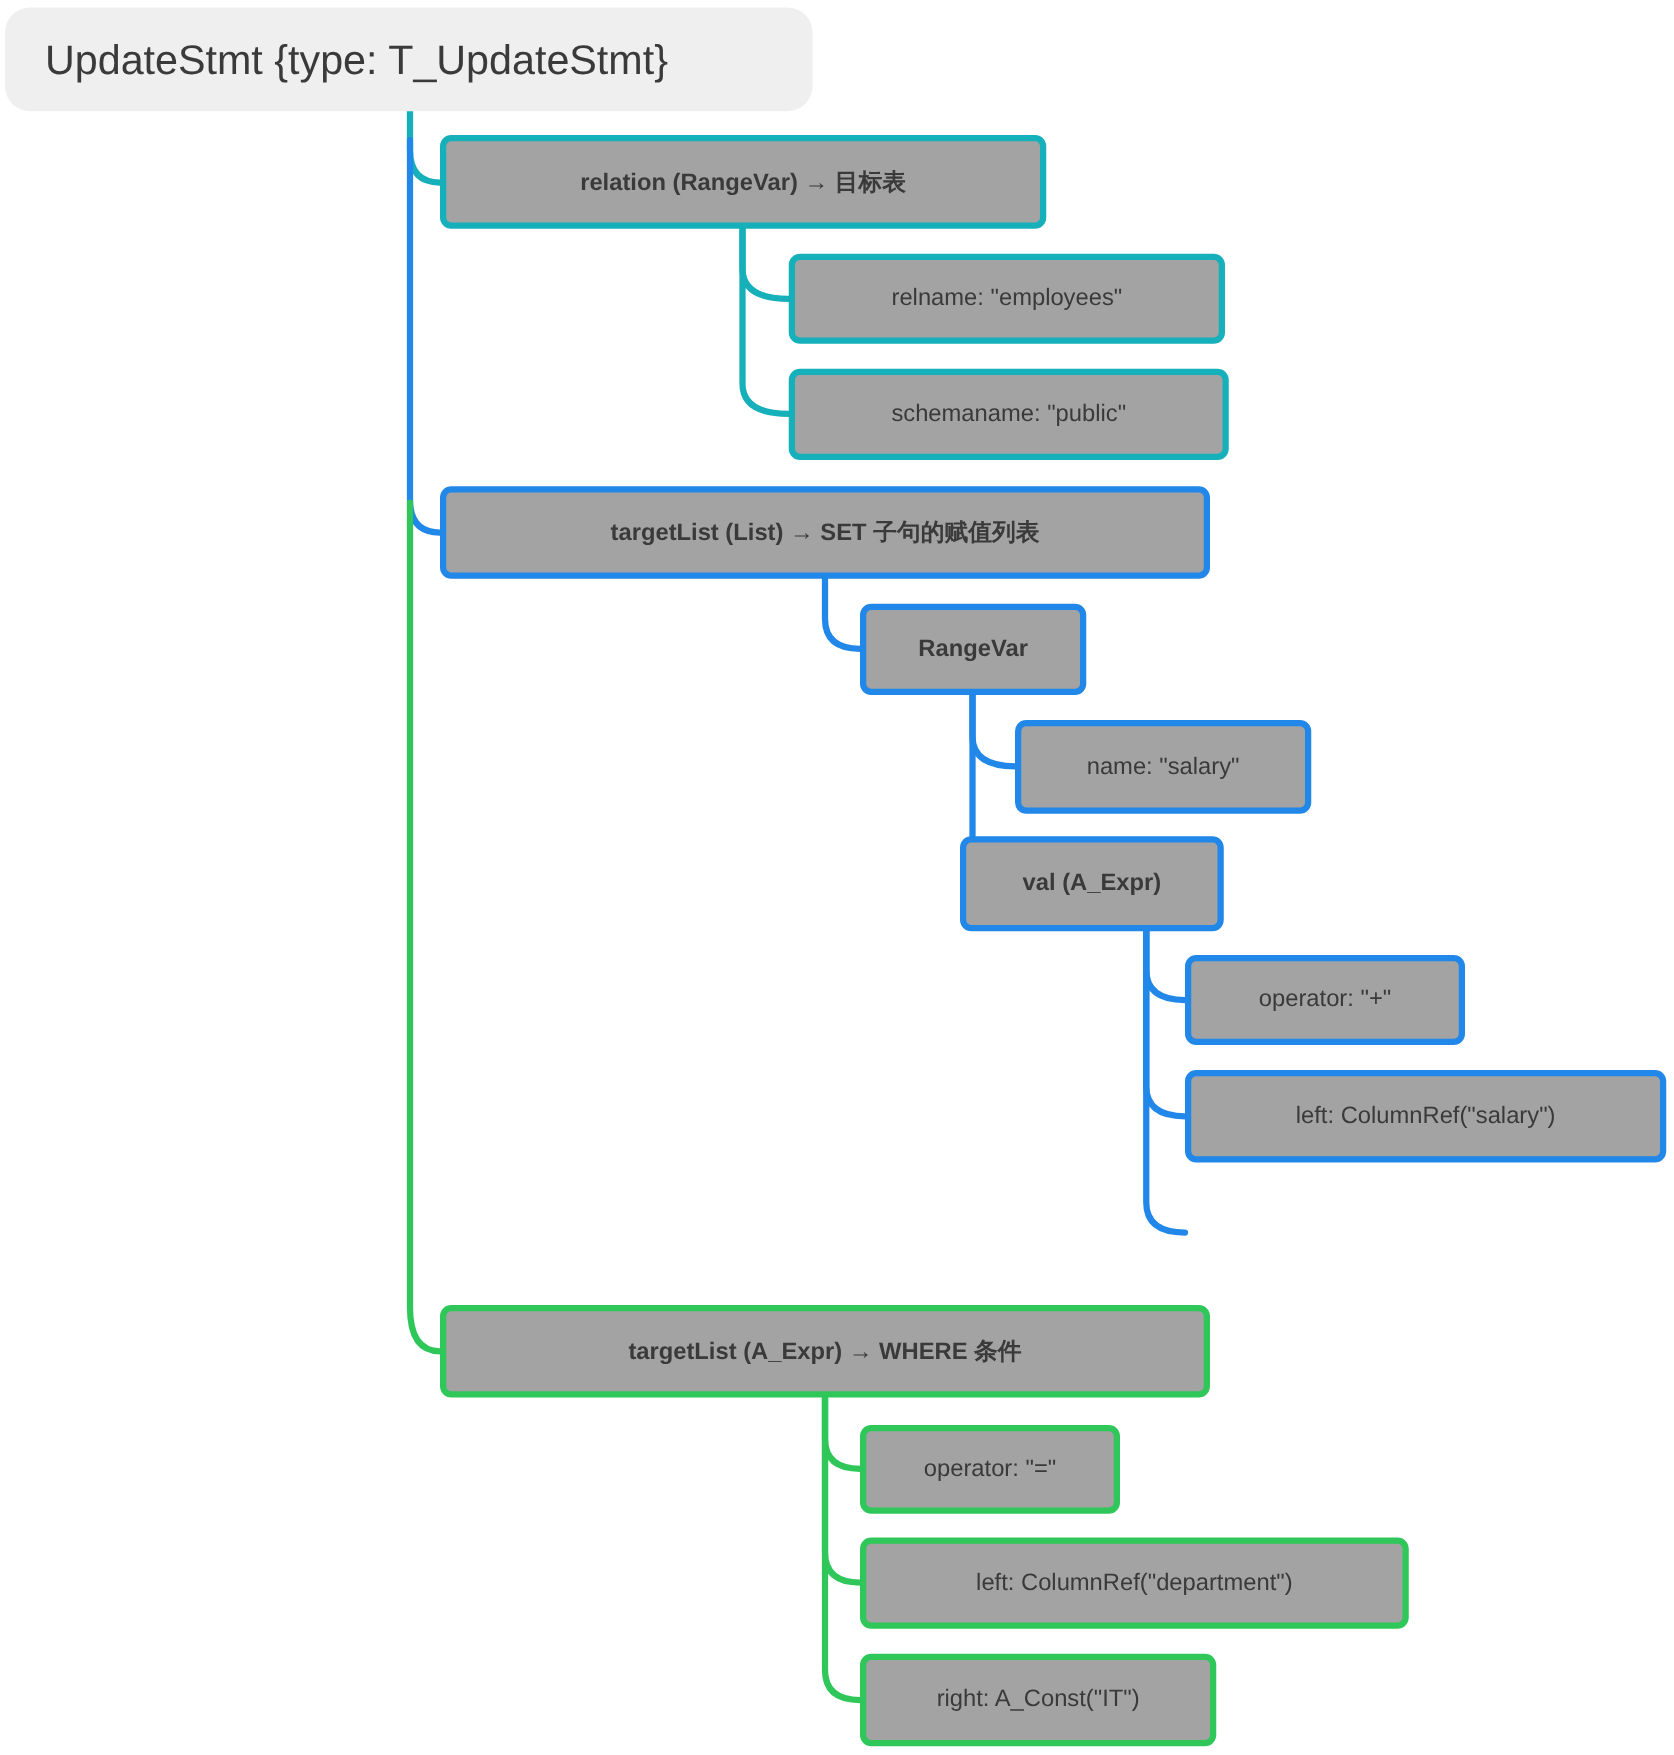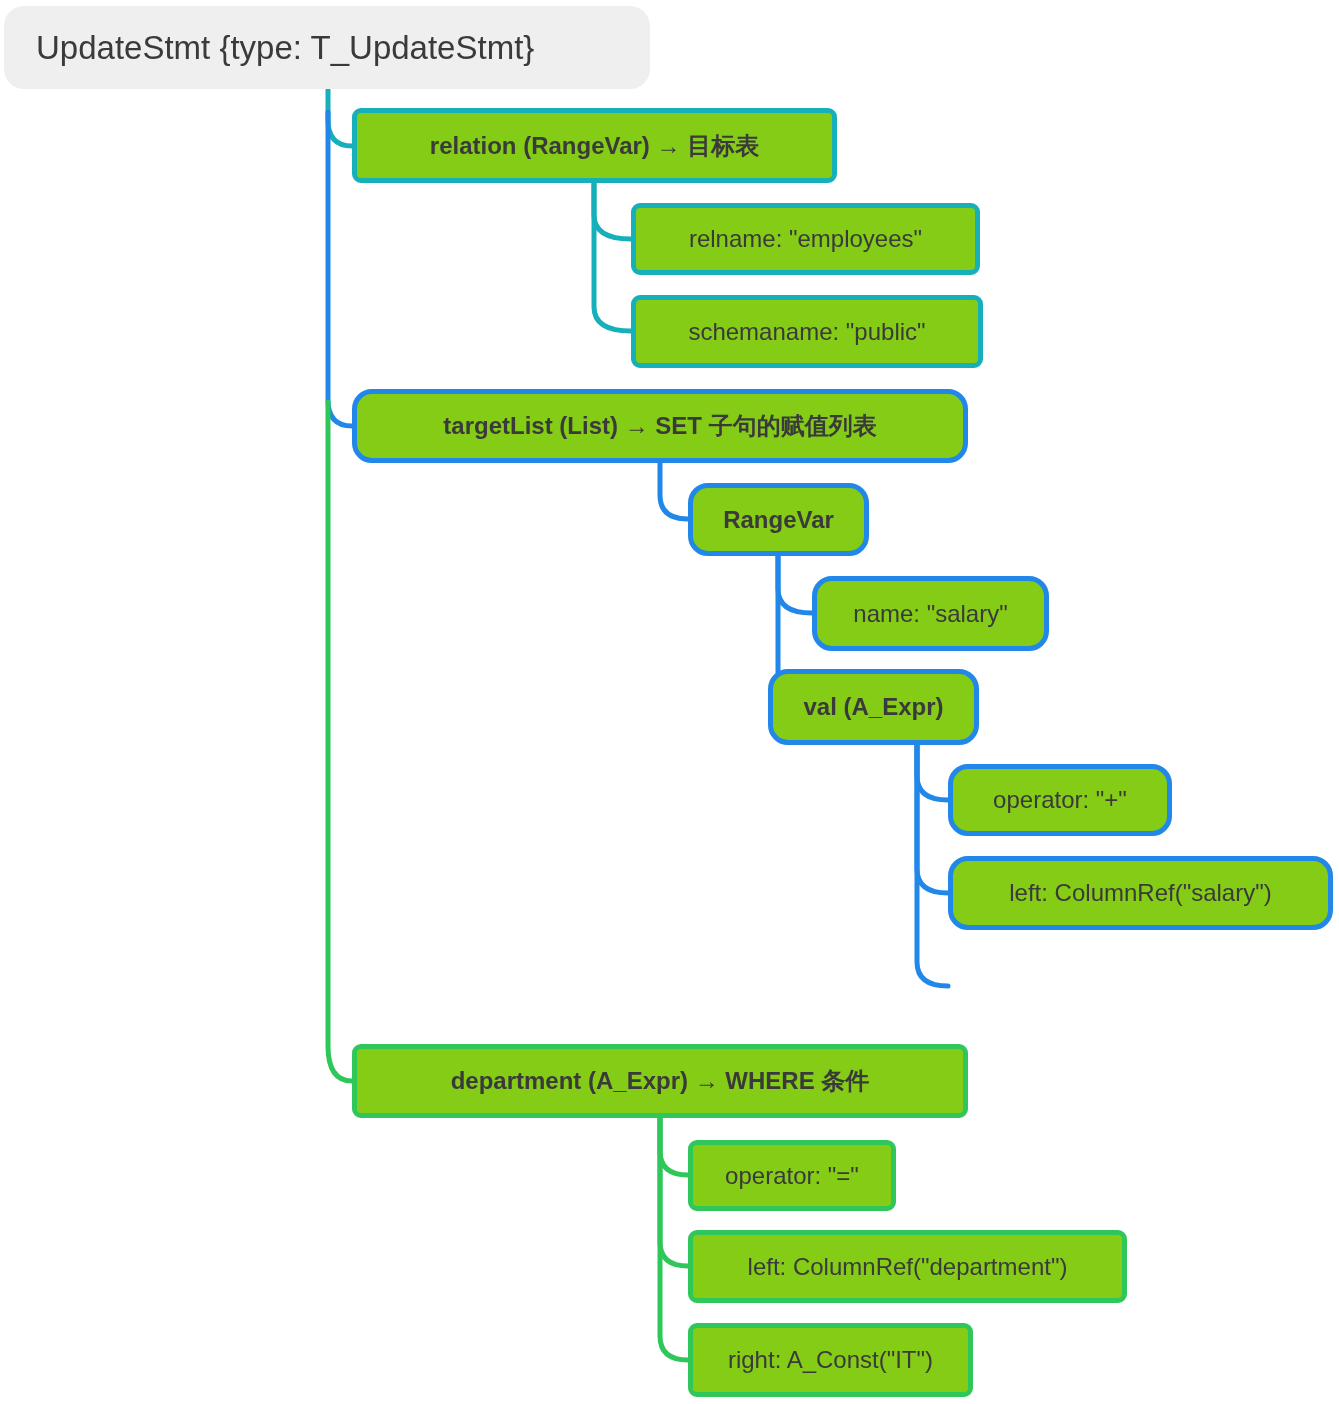--- a/index.html
+++ b/index.html
@@ -7,31 +7,31 @@
     position:relative;
     width:1339px; height:1404px;
     background:#ffffff;
     font-family:"Liberation Sans", sans-serif;
     overflow:hidden;
   }
   #wires { position:absolute; left:0; top:0; z-index:0; }
   #wires path { fill:none; stroke-width:5; stroke-linecap:round; }
   .node {
     position:absolute; box-sizing:border-box; z-index:1;
-    background:#84cc16;
+    background:#a3a3a3;
     border:5px solid;
     border-radius:9px;
     display:flex; align-items:center; justify-content:center;
     white-space:nowrap;
-    font-size:24px;
+    font-size:19px;
     color:var(--text);
   }
   .bold { font-weight:bold; }
   .teal  { border-color:var(--teal); }
-  .blue  { border-color:var(--blue);border-radius:20px; }
+  .blue  { border-color:var(--blue); }
   .green { border-color:var(--green); }
   .root-node {
     background:var(--root_bg);
     border:none; border-radius:20px;
     font-size:33px;
     justify-content:flex-start;
     padding-left:32px;
   }
   .w-teal  { stroke:var(--teal); }
   .w-blue  { stroke:var(--blue); }
@@ -79,21 +79,21 @@
 
   <div class="node blue" style="left:812px; top:576px; width:237px; height:75px;">name: "salary"</div>
 
   <div class="node blue bold" style="left:768px; top:669px; width:211px; height:76px;">val (A_Expr)</div>
 
   <div class="node blue" style="left:948px; top:764px; width:224px; height:72px;">operator: "+"</div>
 
   <div class="node blue" style="left:948px; top:856px; width:385px; height:74px;">left: ColumnRef("salary")</div>
 
 
-  <div class="node green bold" style="left:352px; top:1044px; width:616px; height:74px;">department (A_Expr) → WHERE 条件</div>
+  <div class="node green bold" style="left:352px; top:1044px; width:616px; height:74px;">targetList (A_Expr) → WHERE 条件</div>
 
   <div class="node green" style="left:688px; top:1140px; width:208px; height:71px;">operator: "="</div>
 
   <div class="node green" style="left:688px; top:1230px; width:439px; height:73px;">left: ColumnRef("department")</div>
 
   <div class="node green" style="left:688px; top:1323px; width:285px; height:74px;">right: A_Const("IT")</div>
 
 </div>
 
 </body></html>

